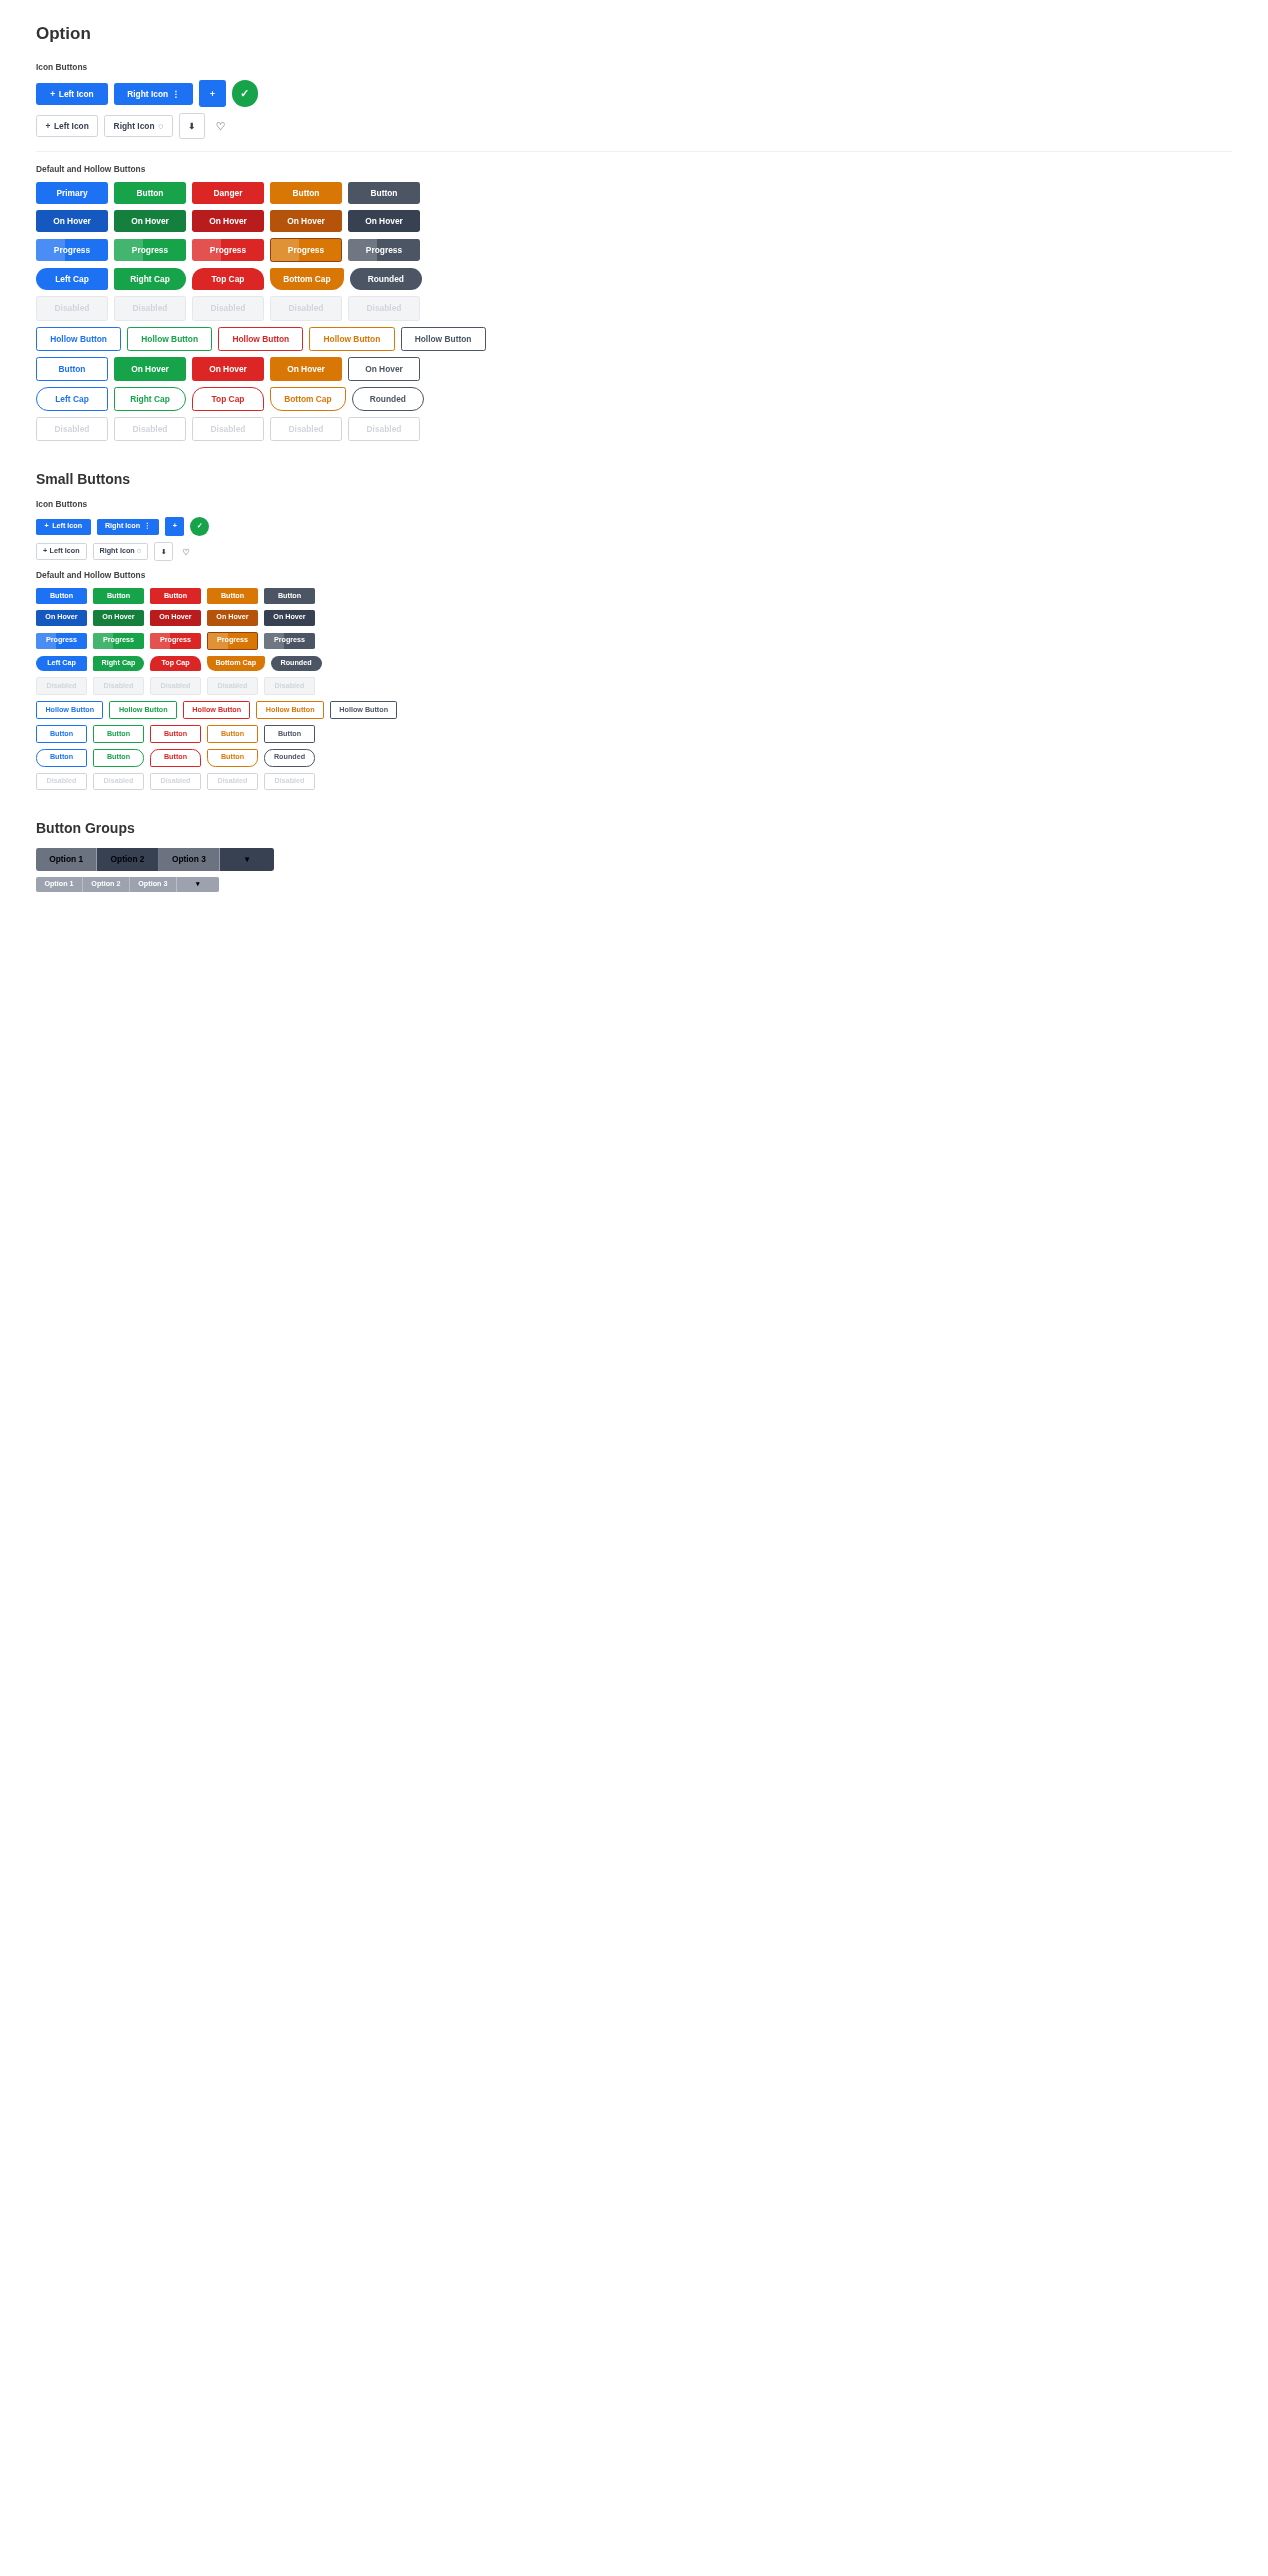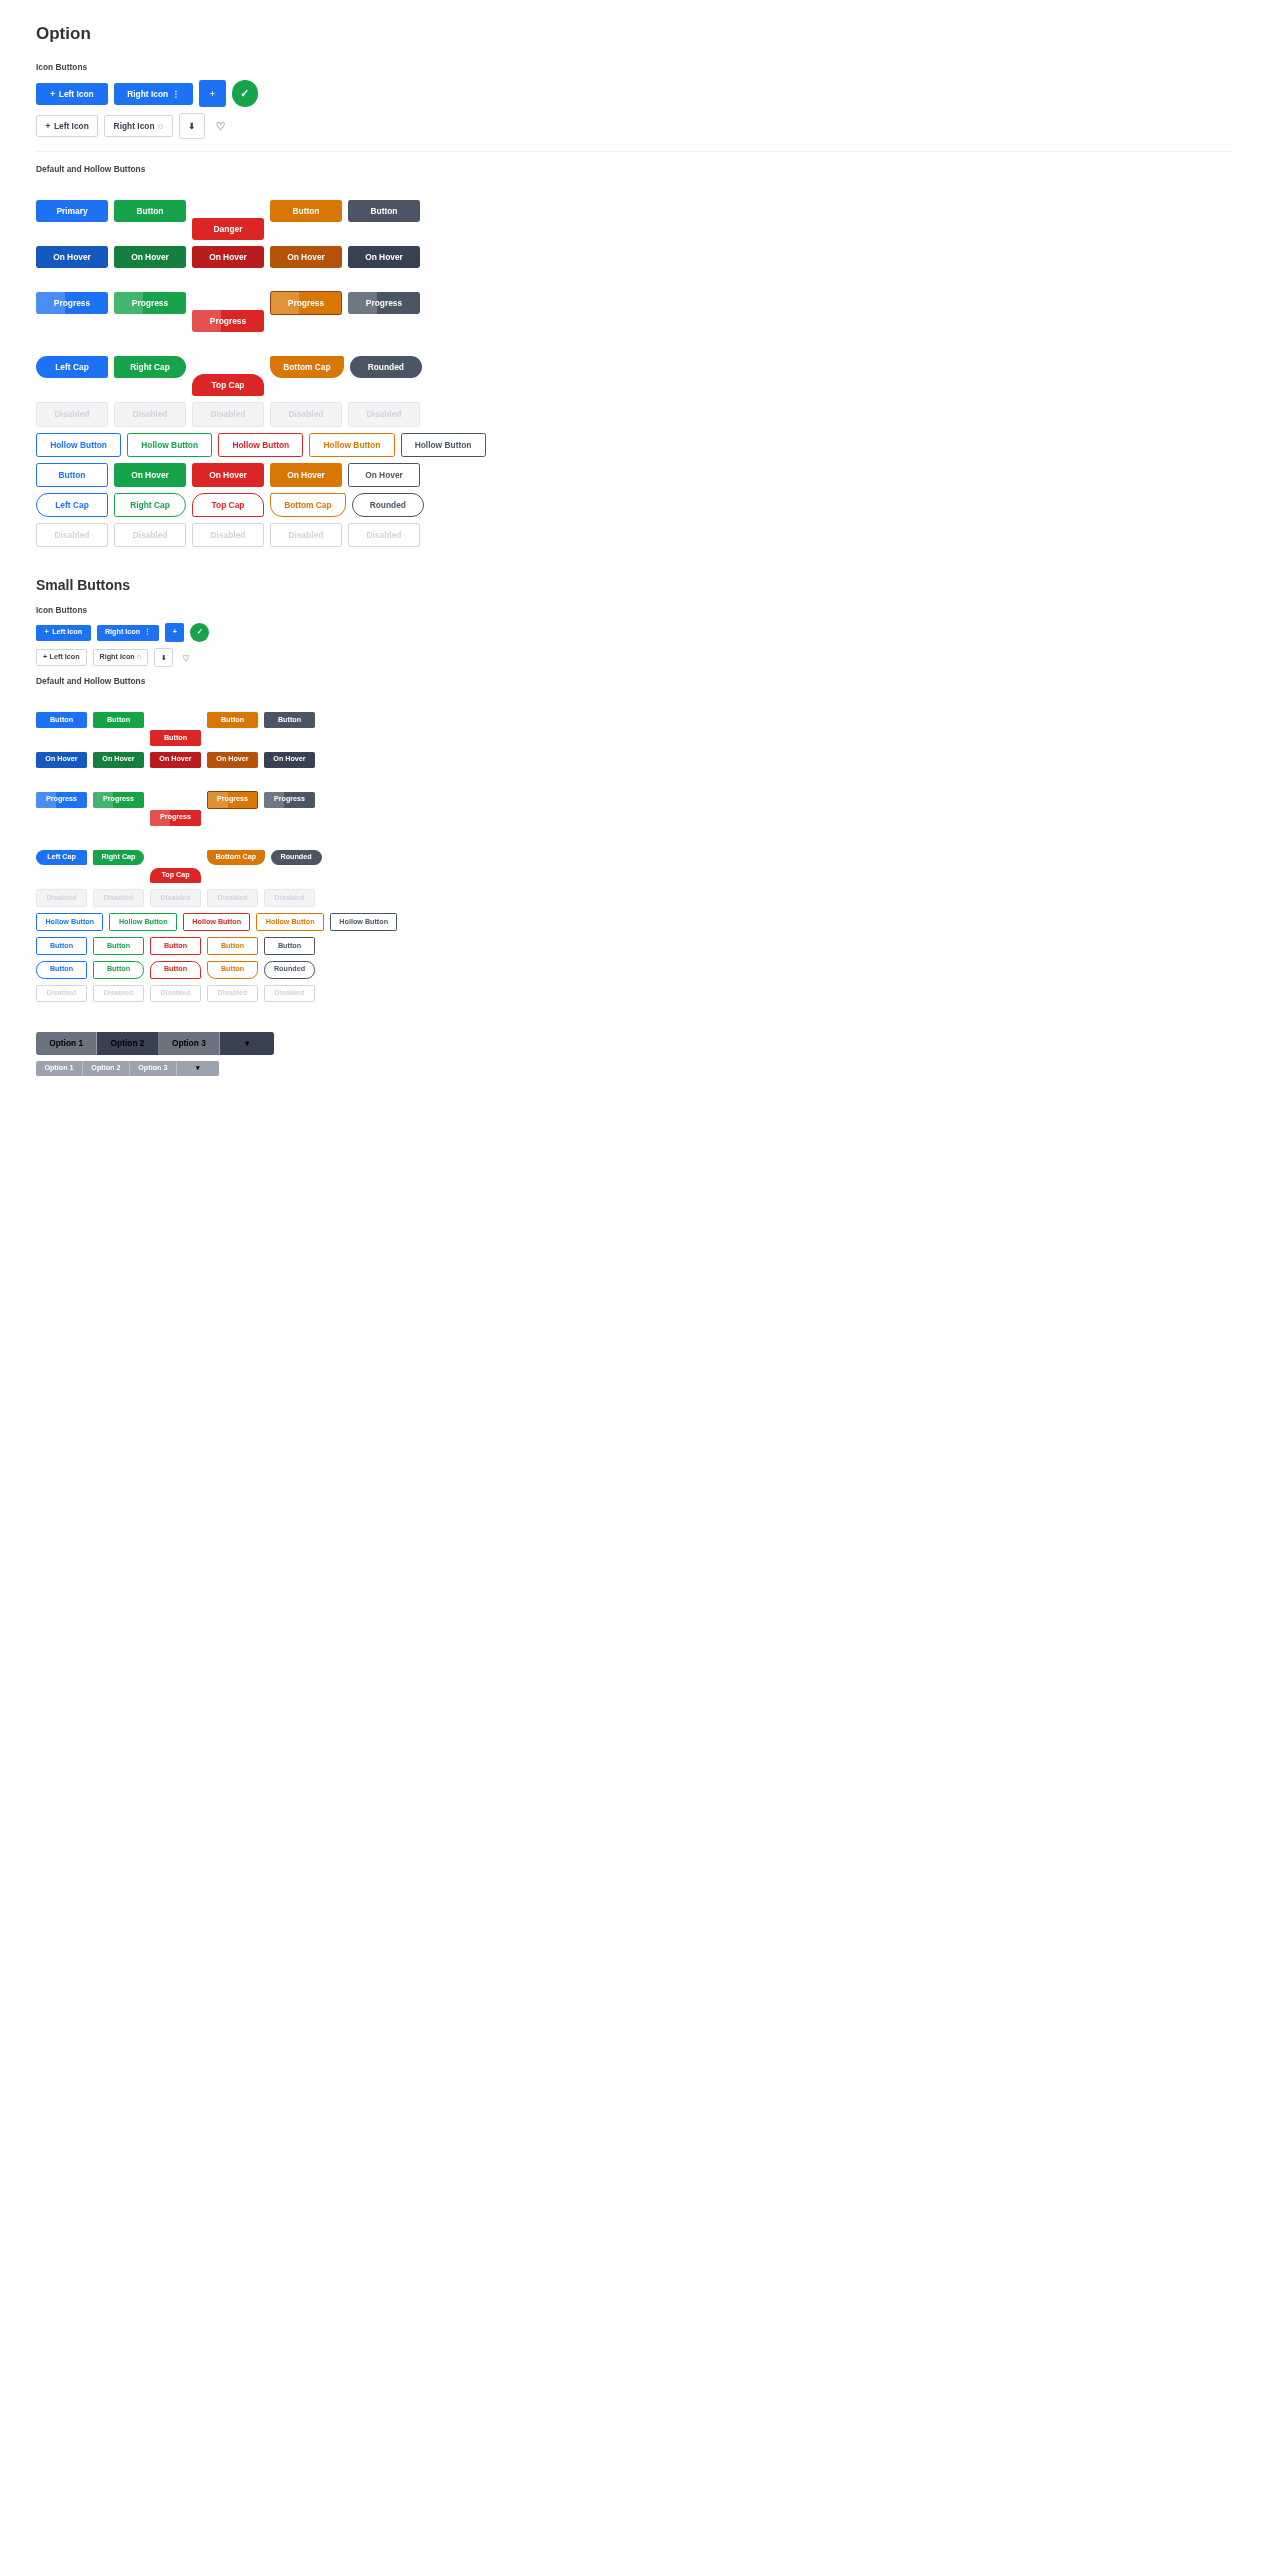--- a/index.html
+++ b/index.html
@@ -39,21 +39,21 @@
     .btn-icon-only-round {
       min-width: unset; padding: 6px; width: 26.4px; height: 26.4px; border-radius: 50%;
     }
     .btn-icon-only-round-sm {
       min-width: unset; padding: 3.6px; width: 19px; height: 19px; border-radius: 50%;
     }
 
     
     .btn-primary { background: #1d72f3; color: #fff; }
     .btn-success { background: #16a34a; color: #fff; }
-    .btn-danger  { background: #dc2626; color: #fff; margin-top: 36px; }
+    .btn-danger  { background: #dc2626; color: #fff; }
     .btn-alert   { background: #d97706; color: #fff; }
     .btn-dark    { background: #4b5563; color: #fff; }
 
     
     .btn-hover-primary { background: #1558c0; color: #fff; }
     .btn-hover-success { background: #15803d; color: #fff; }
     .btn-hover-danger  { background: #b91c1c; color: #fff; }
     .btn-hover-alert   { background: #b45309; color: #fff; }
     .btn-hover-dark    { background: #374151; color: #fff; }
 
@@ -540,20 +540,21 @@
     <button class="btn btn-sm btn-hollow btn-hollow-disabled" disabled="">
         <span>Disabled</span>
       </button>
     <button class="btn btn-sm btn-hollow btn-hollow-disabled" disabled="">
         <span>Disabled</span>
       </button>
   </div>
 </div>
 
 <div class="section">
+  <h2>Button Groups</h2>
 
   <div class="row">
     <div class="btn-group">
       <button class="btn btn-group-inactive">
         <span>Option 1</span>
       </button>
       <button class="btn btn-group-active">
         <span>Option 2</span>
       </button>
       <button class="btn btn-group-inactive">

